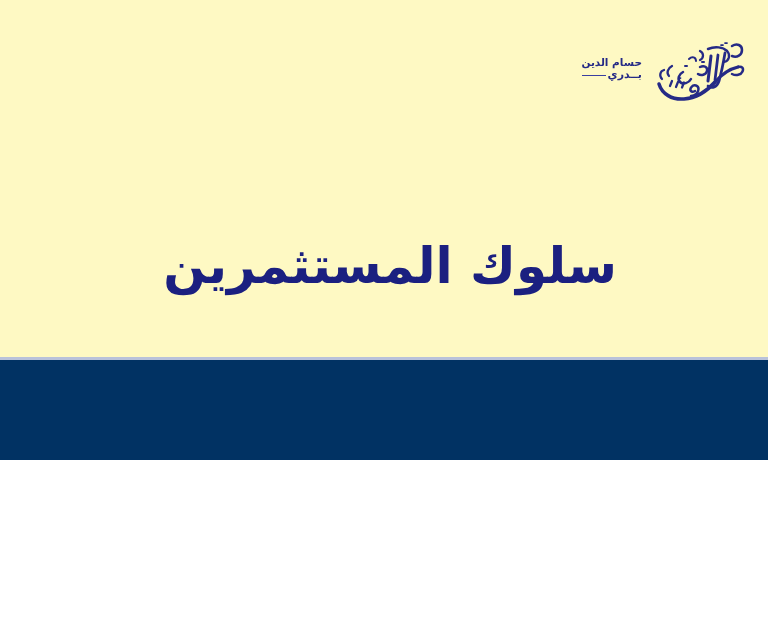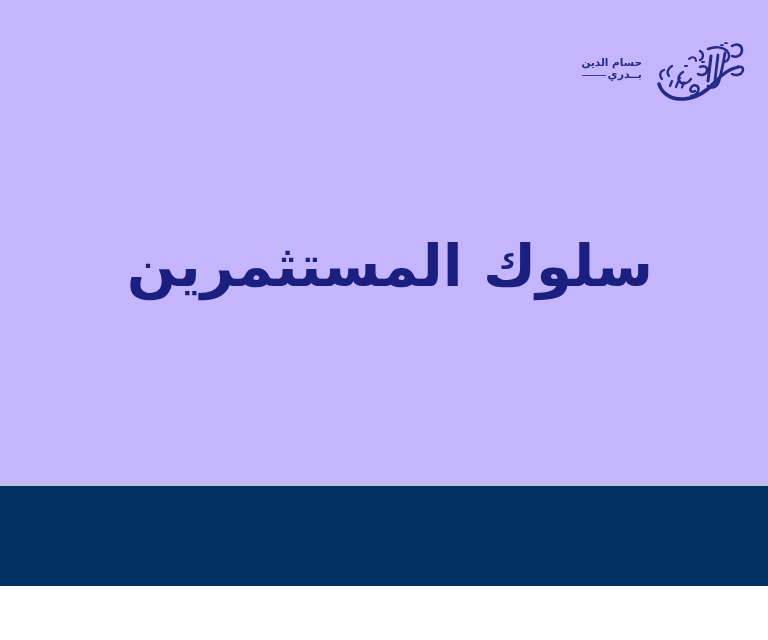--- a/index.html
+++ b/index.html
@@ -5,22 +5,22 @@
 <style>
   html, body {
     margin: 0;
     padding: 0;
     background: #ffffff;
   }
 
   .slide {
     position: relative;
     width: 768px;
-    height: 586px;
-    background: #c4b5fd;
+    height: 460px;
+    background: #fef9c3;
     overflow: hidden;
     font-family: "DejaVu Sans", "Liberation Sans", sans-serif;
     -webkit-font-smoothing: antialiased;
   }
 
   
   .brand-logo {
     position: absolute;
     top: 36px;
     right: 22px;
@@ -91,21 +91,21 @@
     top: 0;
     height: 537px;
     display: flex;
     align-items: center;
     justify-content: center;
   }
   .slide-title {
     direction: rtl;
     unicode-bidi: isolate;
     font-family: "DejaVu Sans", "Liberation Sans", sans-serif;
-    font-size: 58px;
+    font-size: 50px;
     font-weight: 700;
     color: #1b2080;
     letter-spacing: 0px;
     line-height: 1.1;
     text-align: center;
     white-space: nowrap;
     margin: 0;
     transform: translate(6px, -2px);
   }
 

